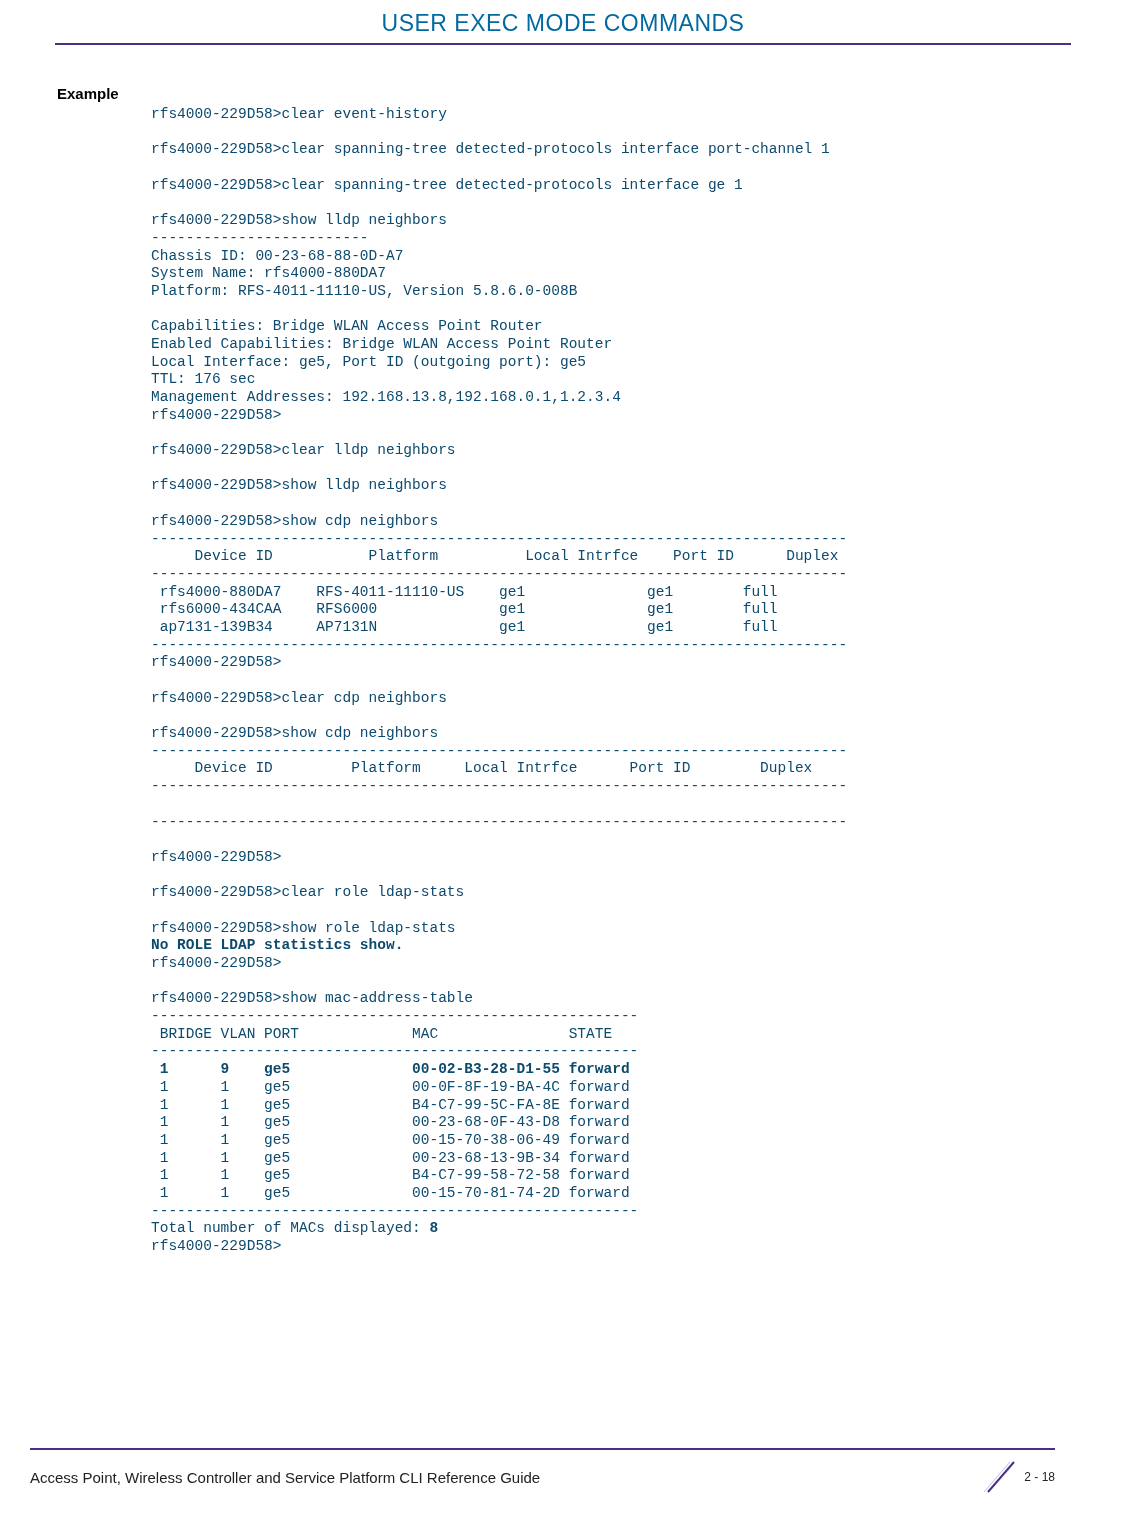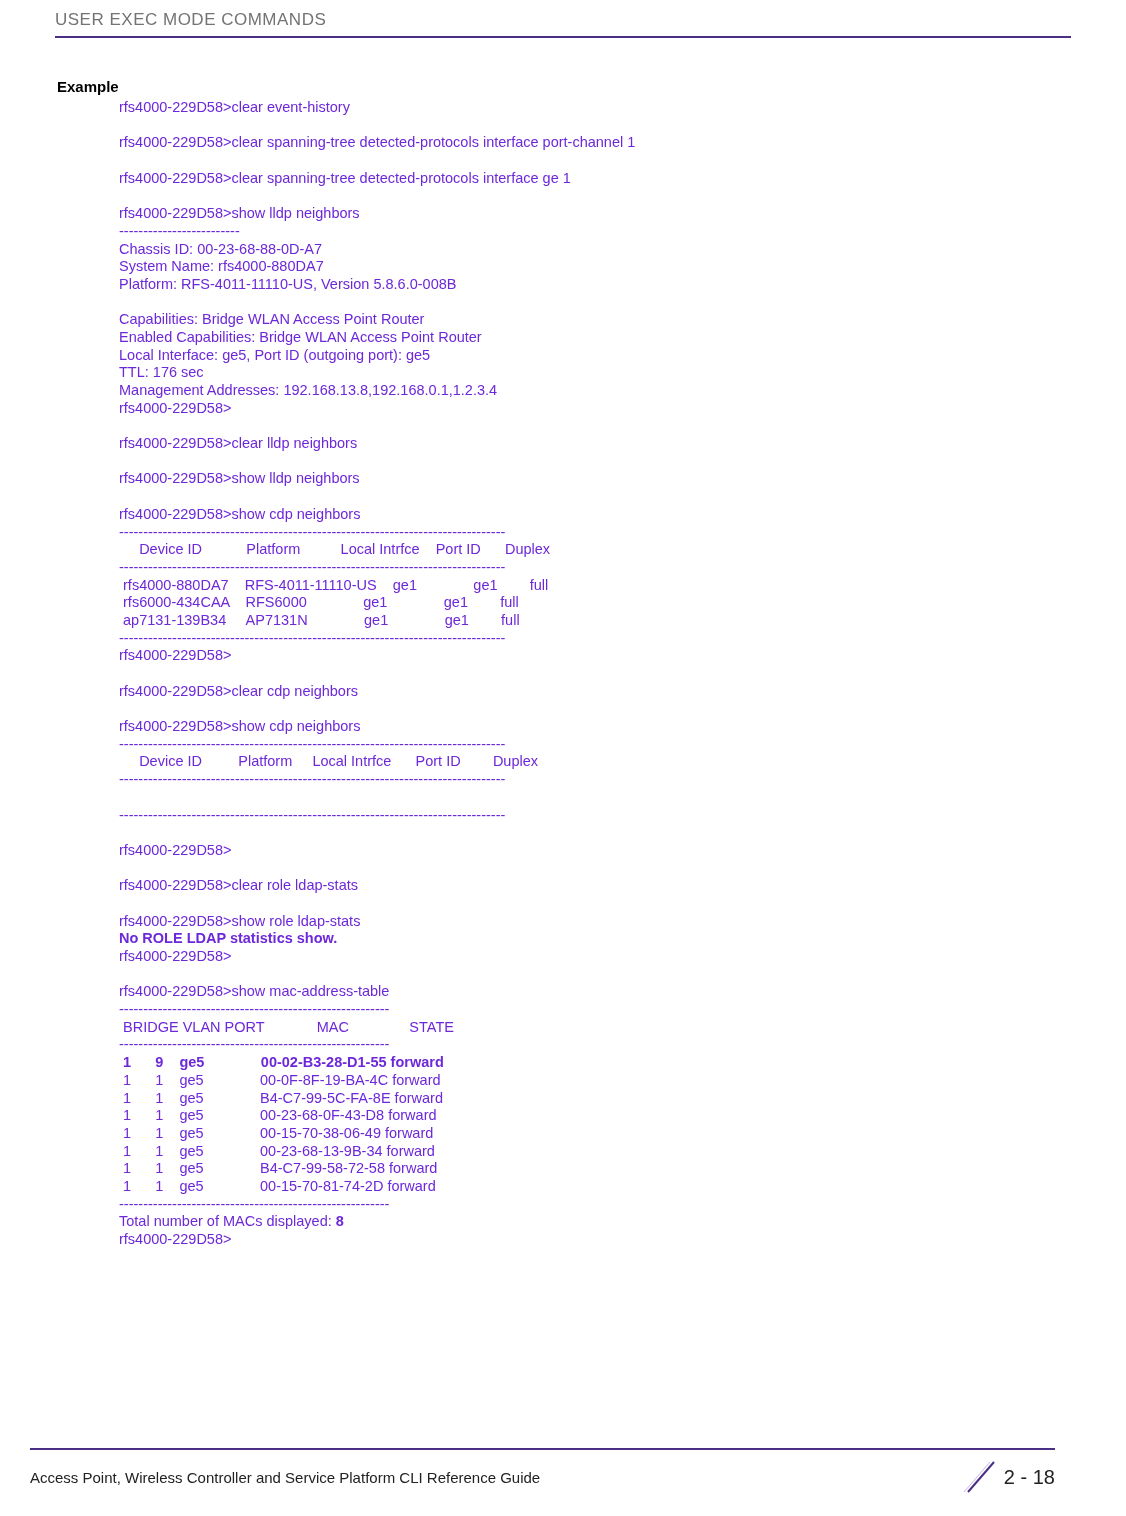--- a/index.html
+++ b/index.html
@@ -10,44 +10,44 @@
     color: #000;
   }
   .page {
     width: 1126px;
     height: 1516px;
     position: relative;
     box-sizing: border-box;
     padding: 10px 55px 30px 55px;
   }
   .top-label {
-    text-align: left;
-    font-size: 17px;
+    text-align: center;
+    font-size: 23px;
     letter-spacing: 0.5px;
-    color: #737373;
+    color: #0369a1;
     padding-bottom: 6px;
   }
   .top-rule {
     border: none;
     border-top: 2px solid #4a2f85;
     margin: 0 0 40px 0;
   }
   .example-label {
     font-weight: bold;
     font-size: 15px;
     margin-left: 2px;
     margin-bottom: 4px;
   }
   .terminal {
-    font-family: Liberation Sans, sans-serif;
+    font-family: Liberation Mono, monospace;
     font-size: 14.5px;
     white-space: pre;
     line-height: 1.22;
-    margin-left: 64px;
-    color: #6d28d9;
+    margin-left: 96px;
+    color: #0c4a6e;
   }
   .terminal .bold {
     font-weight: bold;
   }
   .footer {
     position: absolute;
     left: 0;
     right: 0;
     bottom: 20px;
     padding: 0 71px 0 30px;
@@ -64,21 +64,21 @@
     font-size: 15px;
   }
   .footer-title {
     color: #222;
   }
   .pagenum {
     display: flex;
     align-items: center;
     gap: 4px;
     color: #222;
-    font-size: 20px;
+    font-size: 12px;
   }
   .pagenum svg {
     display: block;
   }
 </style>
 </head>
 <body>
 
 <div class="page">
 

